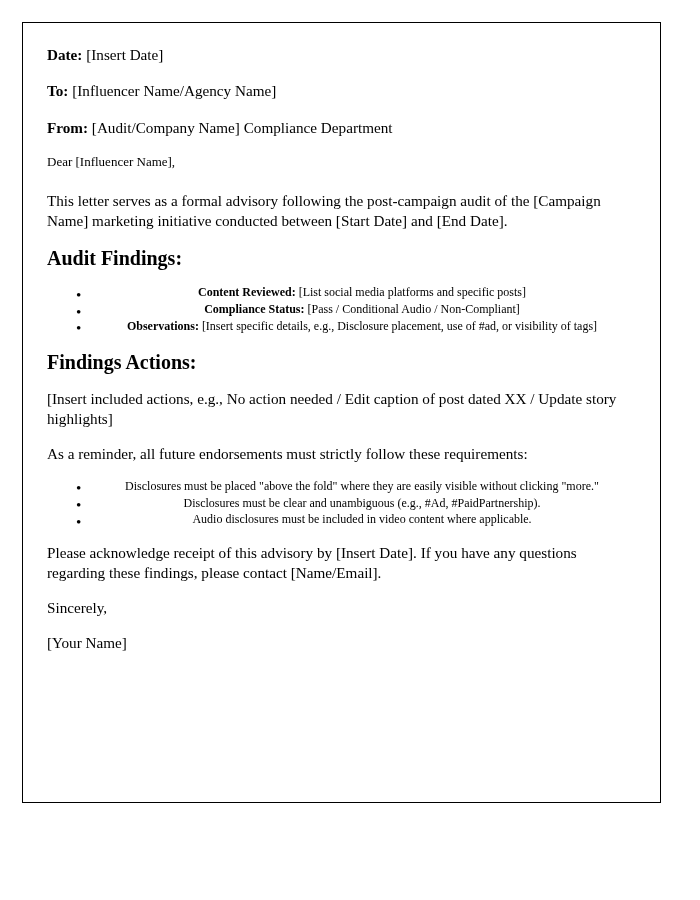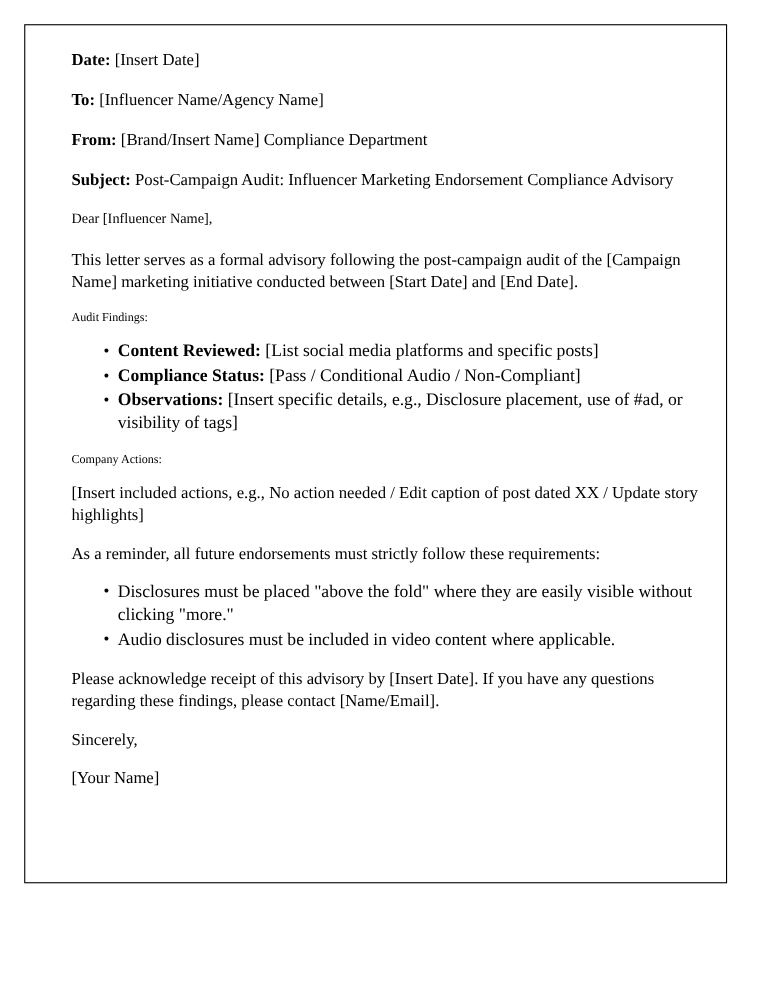--- a/index.html
+++ b/index.html
@@ -21,62 +21,62 @@
     top: 22px;
     width: 639px;
     height: 781px;
     border: 1.5px solid #000000;
     box-sizing: border-box;
     overflow: hidden;
     background: #ffffff;
   }
   .page-inner {
     position: absolute;
-    left: 42px;
+    left: 24px;
     top: 22px;
     width: 588px;
   }
   .line {
     font-size: 15.2px;
     line-height: 1.28;
     margin: 0 0 17px 0;
     text-align: left;
   }
   .line b, .lbl {
     font-weight: bold;
   }
   .para {
     font-size: 15.2px;
     line-height: 1.31;
     margin: 0 0 15px 0;
     text-align: left;
   }
   .heading {
-    font-size: 11px;
-    font-weight: normal;
+    font-size: 20px;
+    font-weight: bold;
     line-height: 1.28;
     margin: 0 0 14px 0;
   }
   .greeting {
     font-size: 13px;
     line-height: 1.28;
     margin: 0 0 20px 0;
   }
   ul.bullets {
     margin: 0 0 15px 0;
     padding: 0 0 0 29px;
     list-style: none;
   }
   ul.bullets > li {
-    font-size: 16px;
+    font-size: 12px;
     line-height: 1.31;
     margin: 0 0 1px 0;
     position: relative;
     padding-left: 13px;
-    text-align: left;
+    text-align: center;
   }
   ul.bullets > li::before {
     content: "\2022";
     position: absolute;
     left: 0;
     top: -0.5px;
     font-size: 15.2px;
     line-height: 1.31;
   }
   .tight-top {
@@ -102,27 +102,23 @@
       <span>[Insert Date]</span>
     </p>
 
     <p class="line">
       <span class="lbl">To:</span>
       <span>[Influencer Name/Agency Name]</span>
     </p>
 
     <p class="line">
       <span class="lbl">From:</span>
-      <span>[Brand/Insert Name] Compliance Department</span>
+      <span>[Audit/Company Name] Compliance Department</span>
     </p>
 
-    <p class="line">
-      <span class="lbl">Subject:</span>
-      <span>Post-Campaign Audit: Influencer Marketing Endorsement Compliance Advisory</span>
-    </p>
 
     <p class="greeting">Dear [Influencer Name],</p>
 
     <p class="para">This letter serves as a formal advisory following the post-campaign audit of the [Campaign Name] marketing initiative conducted between [Start Date] and [End Date].</p>
 
 
     <p class="heading">Audit Findings:</p>
 
     <ul class="bullets">
       <li>
@@ -132,28 +128,29 @@
       <li>
         <span class="lbl">Compliance Status:</span>
         <span>[Pass / Conditional Audio / Non-Compliant]</span>
       </li>
       <li>
         <span class="lbl">Observations:</span>
         <span>[Insert specific details, e.g., Disclosure placement, use of #ad, or visibility of tags]</span>
       </li>
     </ul>
 
-    <p class="heading tight-top">Company Actions:</p>
+    <p class="heading tight-top">Findings Actions:</p>
 
     <p class="para">[Insert included actions, e.g., No action needed / Edit caption of post dated XX / Update story highlights]</p>
 
     <p class="para">As a reminder, all future endorsements must strictly follow these requirements:</p>
 
     <ul class="bullets">
       <li>Disclosures must be placed "above the fold" where they are easily visible without clicking "more."</li>
+      <li>Disclosures must be clear and unambiguous (e.g., #Ad, #PaidPartnership).</li>
       <li>Audio disclosures must be included in video content where applicable.</li>
     </ul>
 
     <p class="para">Please acknowledge receipt of this advisory by [Insert Date]. If you have any questions regarding these findings, please contact [Name/Email].</p>
 
     <p class="para">Sincerely,</p>
 
     <div class="sig-block">
       <div>[Your Name]</div>
 

